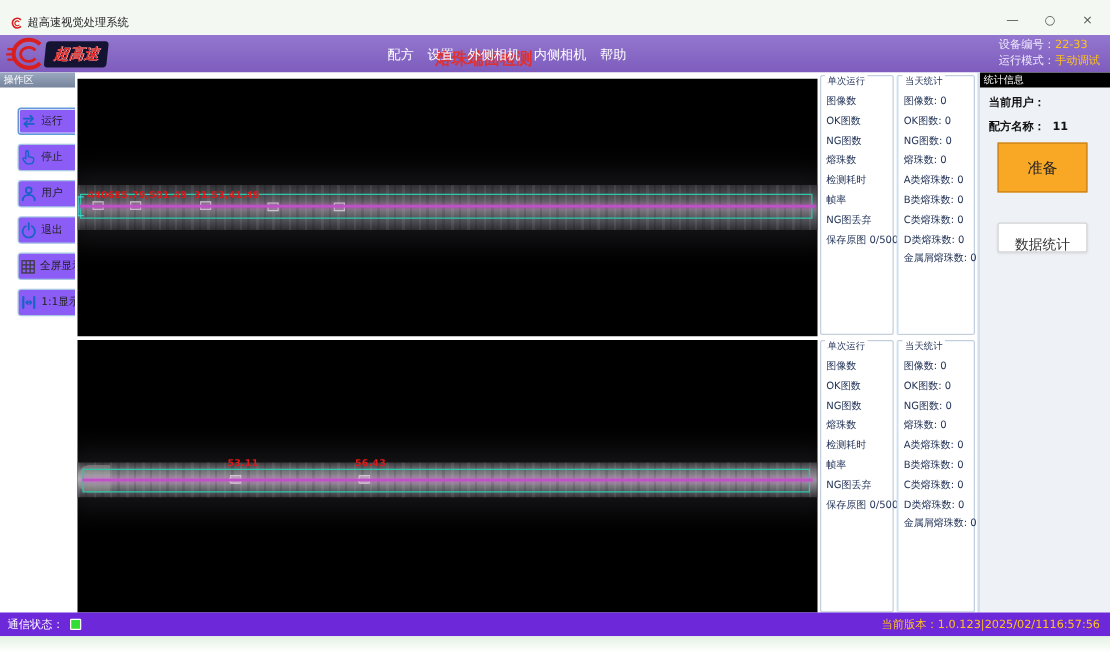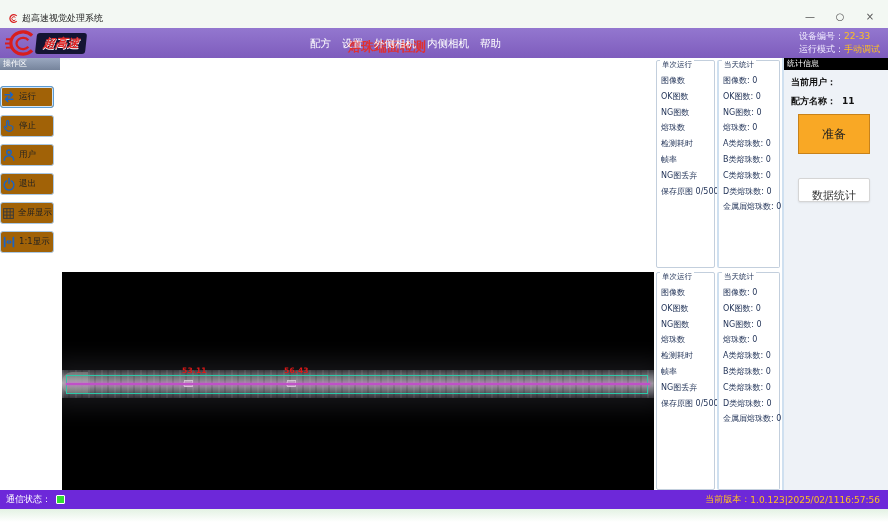--- a/index.html
+++ b/index.html
@@ -23,21 +23,21 @@
   .app-subtitle { position:absolute; left:348px; top:10px; color:#e03030; font-weight:bold; font-size:13px; white-space:nowrap; }
   .menu { position:absolute; left:310px; top:9px; display:flex; gap:11px; }
   .menu-item { color:#fff; font-size:10.5px; white-space:nowrap; cursor:default; }
   .header-info { position:absolute; right:8px; top:2px; font-size:9px; line-height:13px; text-align:left; }
   .header-info .lbl { color:#f0eaff; }
   .header-info .val { color:#ffc020; }
 
   
   .sidebar { position:absolute; left:0; top:58px; width:60px; height:432px; background:#fff; }
   .sidebar-title { height:12px; background:linear-gradient(#9aa8c0,#76849c); color:#fff; font-size:8px; line-height:12px; padding-left:3px; }
-  .side-btn { position:absolute; left:0; width:54px; height:22px; background:#a16207; border:1px solid #a9c7e4;
+  .side-btn { position:absolute; left:14px; width:54px; height:22px; background:#8b5cf6; border:1px solid #a9c7e4;
               border-radius:3px; display:flex; align-items:center; justify-content:flex-start; padding-left:1px; gap:3px; cursor:default; }
   .side-btn.active { border-color:#5b9bd5; box-shadow:0 0 0 1px #cfe3f5 inset; }
   .side-btn .lab { font-size:8.5px; color:#222; white-space:nowrap; }
   .side-btn svg { flex:0 0 auto; }
 
   
   .center { position:absolute; left:60px; top:58px; width:596px; height:432px; background:#fff; }
   .cam { position:absolute; left:2px; width:592px; background:#000; overflow:hidden; }
   .cam1 { top:5px; height:206px; }
   .cam2 { top:214px; height:218px; }
@@ -181,20 +181,32 @@
     <div class="side-btn" style="top:173px;">
       <svg width="14" height="14" viewBox="0 0 16 16" class="icon-blue" style="stroke-width:2">
         <path d="M3 3 v10 M13 3 v10"></path>
         <path d="M5.6 8 h4.8 M7 6.4 L5.4 8 7 9.6 M9 6.4 L10.6 8 9 9.6" style="stroke-width:1.2"></path>
       </svg>
       <span class="lab">1:1显示</span>
     </div>
   </div>
 
   <div class="center">
+    <div class="cam cam1">
+      <div class="strip strip1"></div>
+      <div class="feat" style="left:12px; top:98px;"></div>
+      <div class="feat" style="left:42px; top:98px;"></div>
+      <div class="feat" style="left:98px; top:98px;"></div>
+      <div class="feat" style="left:152px; top:99px;"></div>
+      <div class="feat" style="left:205px; top:99px;"></div>
+      <div class="overlay-rect rect1"></div>
+      <div class="magenta mag1"></div>
+      <div class="bracket"></div>
+      <span class="cam-ann" style="left:8px; top:88px;">440685.79,501.49  31.53,41.49</span>
+    </div>
 
     <div class="cam cam2">
       <div class="strip strip2"></div>
       <div class="strip-cap"></div>
       <div class="blob" style="left:121px; top:109px;"></div>
       <div class="blob" style="left:224px; top:109px;"></div>
       <div class="feat" style="left:122px; top:108px;"></div>
       <div class="feat" style="left:225px; top:108px;"></div>
       <div class="overlay-rect rect2"></div>
       <div class="magenta mag2"></div>

